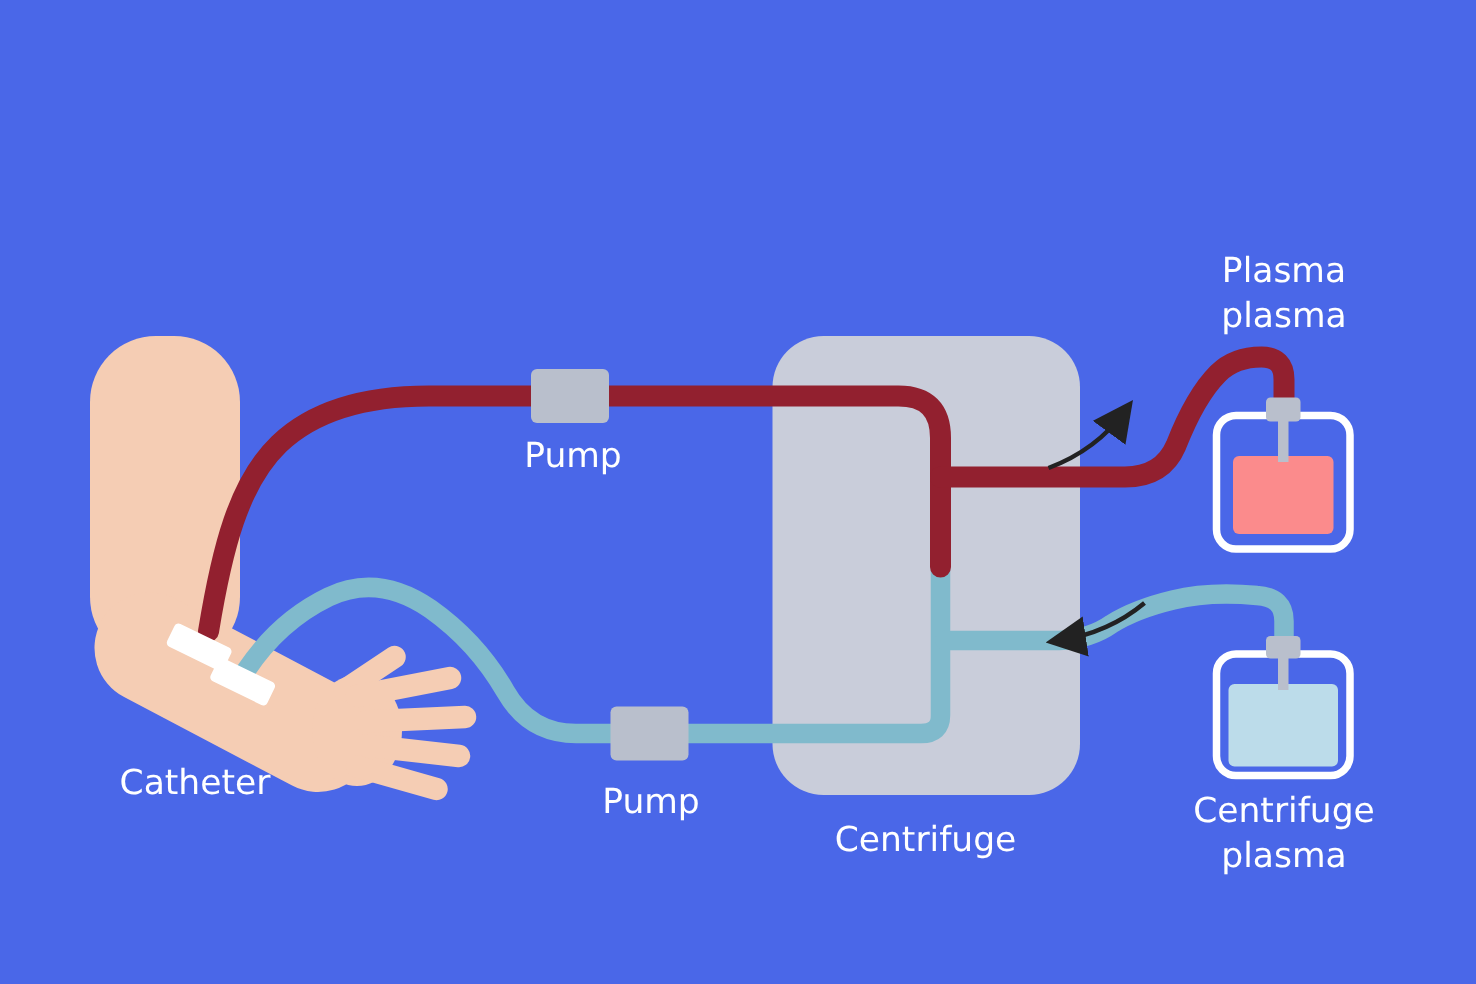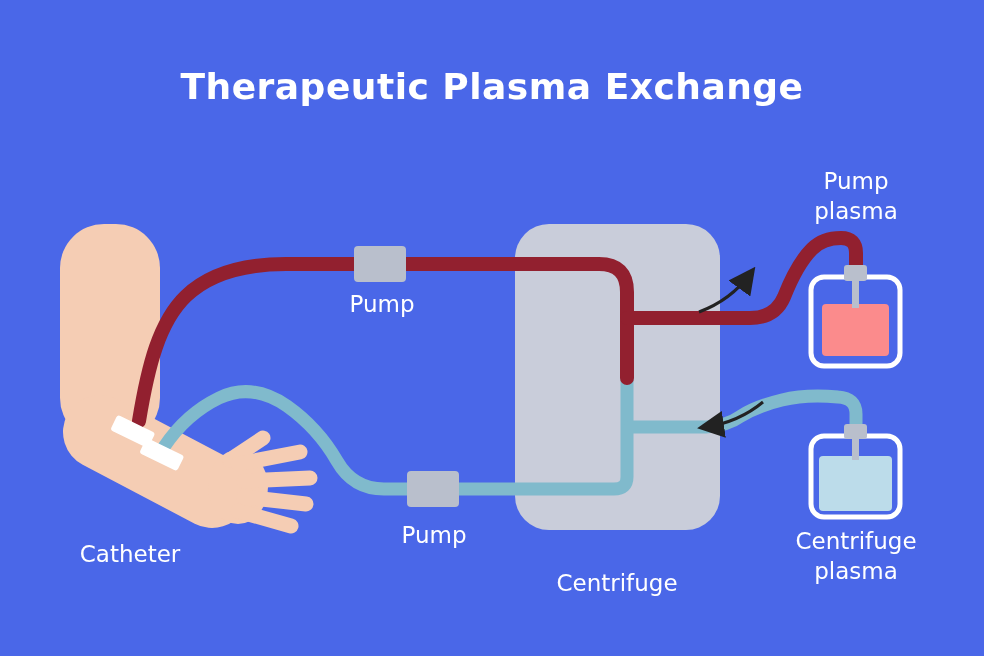--- a/index.html
+++ b/index.html
@@ -18,22 +18,22 @@
     color: var(--title-text, #FFFFFF);
     font-size:36px; font-weight:700; letter-spacing:0.5px;
   }
   .label {
     position:absolute;
     color: var(--label-text, #FFFFFF);
     font-size:23px; line-height:1.32; text-align:center;
   }
   .label-pump-top     { left:322px; top:289px; width:120px; }
   .label-pump-bottom  { left:374px; top:520px; width:120px; }
-  .label-catheter     { left:40px;  top:507px; width:180px;margin-top:32px; }
-  .label-centrifuge   { left:536px; top:568px; width:162px; }
+  .label-catheter     { left:40px;  top:507px; width:180px; }
+  .label-centrifuge   { left:536px; top:545px; width:162px; }
   .label-waste        { left:796px; top:166px; width:120px; }
   .label-replacement  { left:766px; top:526px; width:180px; }
 
   
   .skin-fill   { fill: var(--skin, #F5CDB4); }
   .skin-stroke { stroke: var(--skin, #F5CDB4); fill:none; }
   .finger      { stroke-width:15; stroke-linecap:round; }
   .centrifuge-fill { fill: var(--centrifuge-body, #C9CDDA); }
   .tube-red  { stroke: var(--blood-tube, #92202F);  stroke-width:14; fill:none; stroke-linecap:round; }
   .tube-blue { stroke: var(--plasma-tube, #80BACC); stroke-width:13; fill:none; stroke-linecap:round; }
@@ -96,22 +96,21 @@
       <rect class="bag-outline" x="811" y="436" width="89" height="81" rx="13"></rect>
       <rect class="replacement-fluid-fill" x="819" y="456" width="73" height="55" rx="4"></rect>
       <rect class="pump-fill" x="852" y="438" width="7" height="22"></rect>
       <rect class="pump-fill" x="844" y="424" width="23" height="15" rx="3"></rect>
     </g>
 
     <path class="flow-arrow" d="M 699 312 Q 731 300 750 274" marker-end="url(#arrowhead)"></path>
     <path class="flow-arrow" d="M 763 402 Q 739 422 706 427" marker-end="url(#arrowhead)"></path>
   </svg>
 
-  <h1 class="title">Therapeutic Plasma Exchange</h1>
 
   <div class="label label-pump-top">Pump</div>
   <div class="label label-pump-bottom">Pump</div>
   <div class="label label-catheter">Catheter</div>
   <div class="label label-centrifuge">Centrifuge</div>
-  <div class="label label-waste">Pump plasma</div>
+  <div class="label label-waste">Plasma plasma</div>
   <div class="label label-replacement">Centrifuge plasma</div>
 
 </div>
 
 </body></html>

